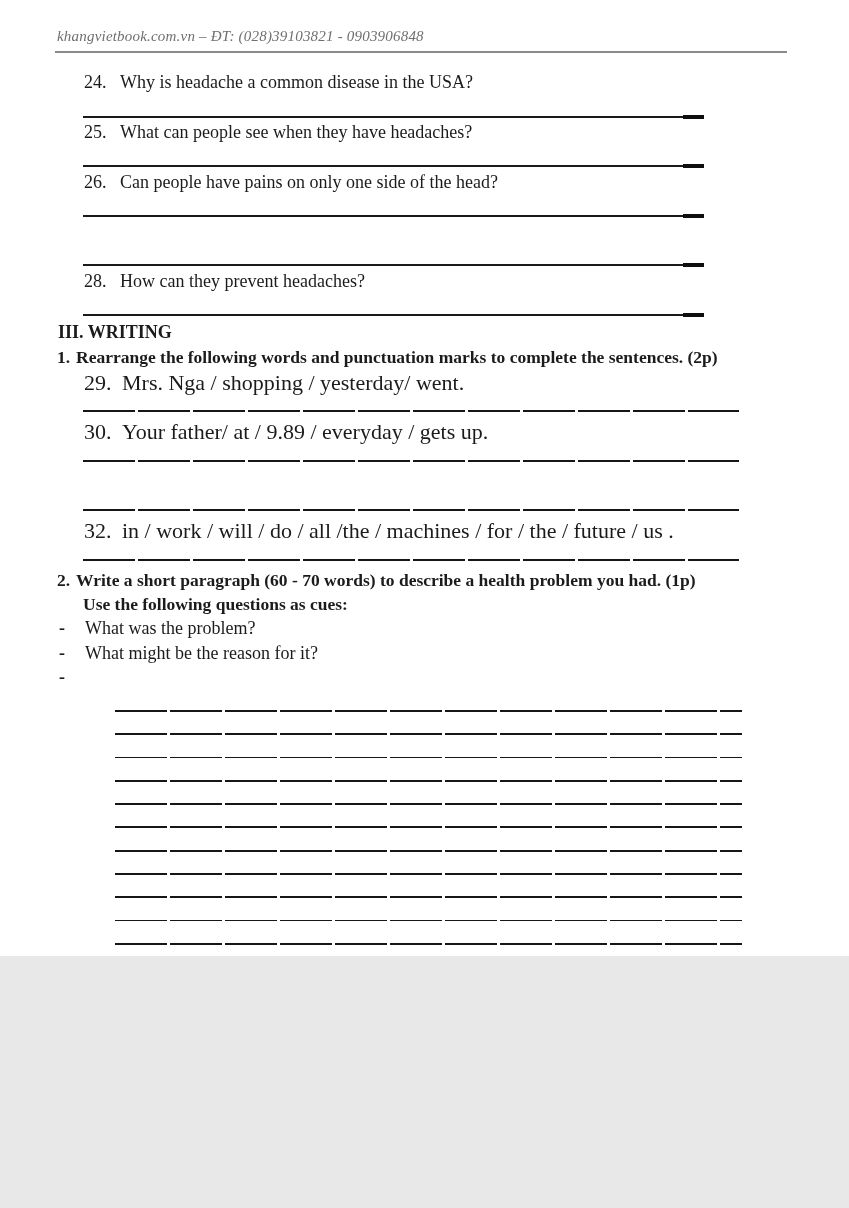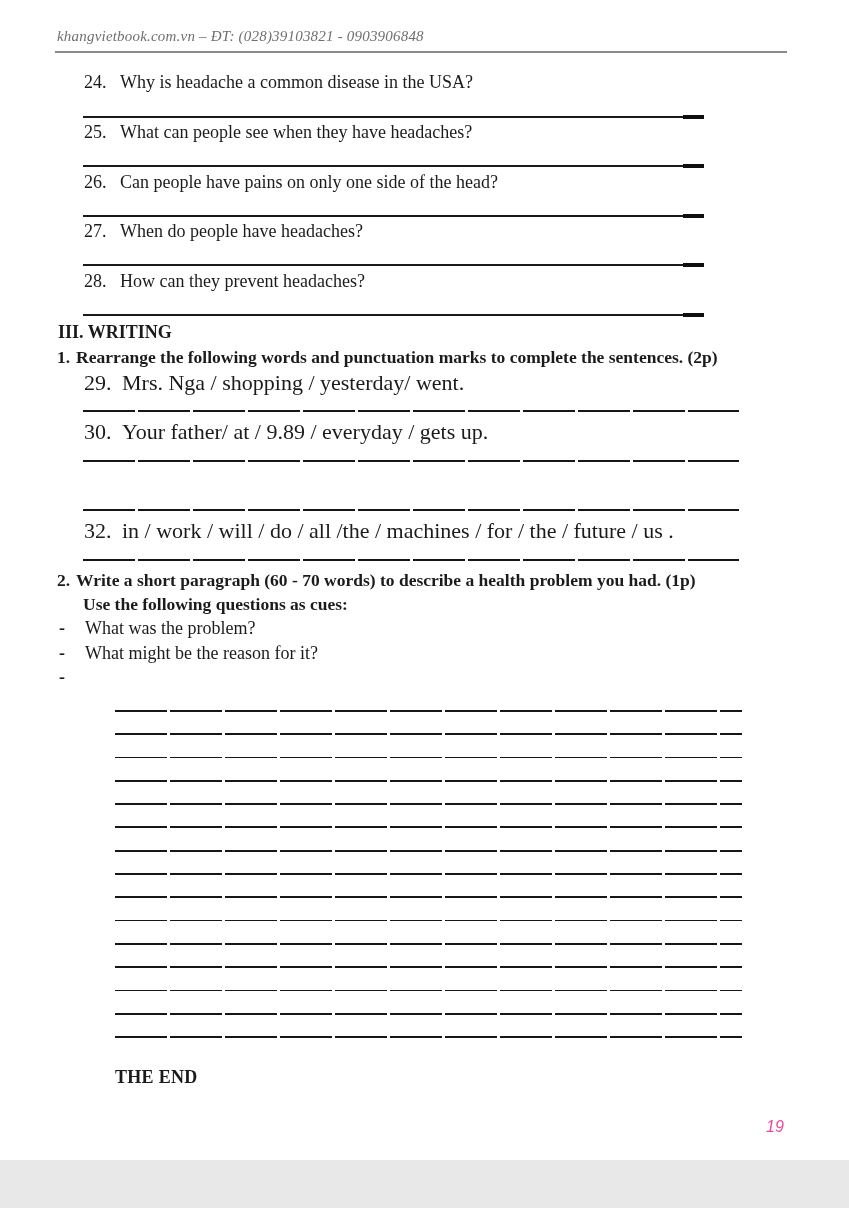--- a/index.html
+++ b/index.html
@@ -1,19 +1,19 @@
 <!DOCTYPE html>
 <html><head>
 <meta charset="utf-8">
 <style>
   html, body { margin: 0; padding: 0; background: #e8e8e8; }
   .page {
     position: relative;
     width: 849px;
-    height: 1160px;
+    height: 956px;
     margin: 0 auto;
     background: #ffffff;
     font-family: "Liberation Serif", "DejaVu Serif", serif;
     color: #1b1b1b;
     overflow: hidden;
   }
   .abs { position: absolute; }
 
   
   .header-text {
@@ -150,24 +150,20 @@
     </div>
 
   <div class="abs q-row" style="top:172px">
     <span class="q-num">26.</span>
     <span class="q-text">Can people have pains on only one side of the head?</span>
   </div>
   <div class="abs ans-line" style="top:215px">
       <span class="ans-end"></span>
     </div>
 
-  <div class="abs q-row" style="top:221px">
-    <span class="q-num">27.</span>
-    <span class="q-text">When do people have headaches?</span>
-  </div>
   <div class="abs ans-line" style="top:264px">
       <span class="ans-end"></span>
     </div>
 
   <div class="abs q-row" style="top:271px">
     <span class="q-num">28.</span>
     <span class="q-text">How can they prevent headaches?</span>
   </div>
   <div class="abs ans-line" style="top:314px">
       <span class="ans-end"></span>

